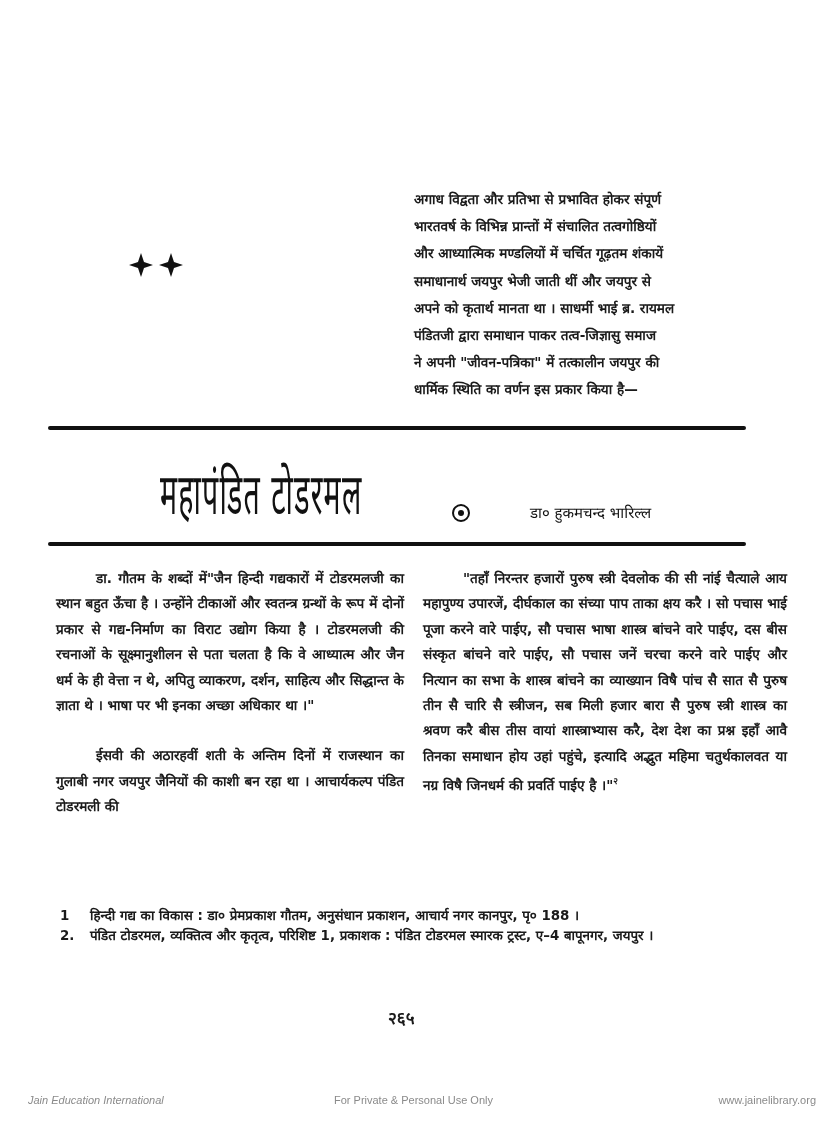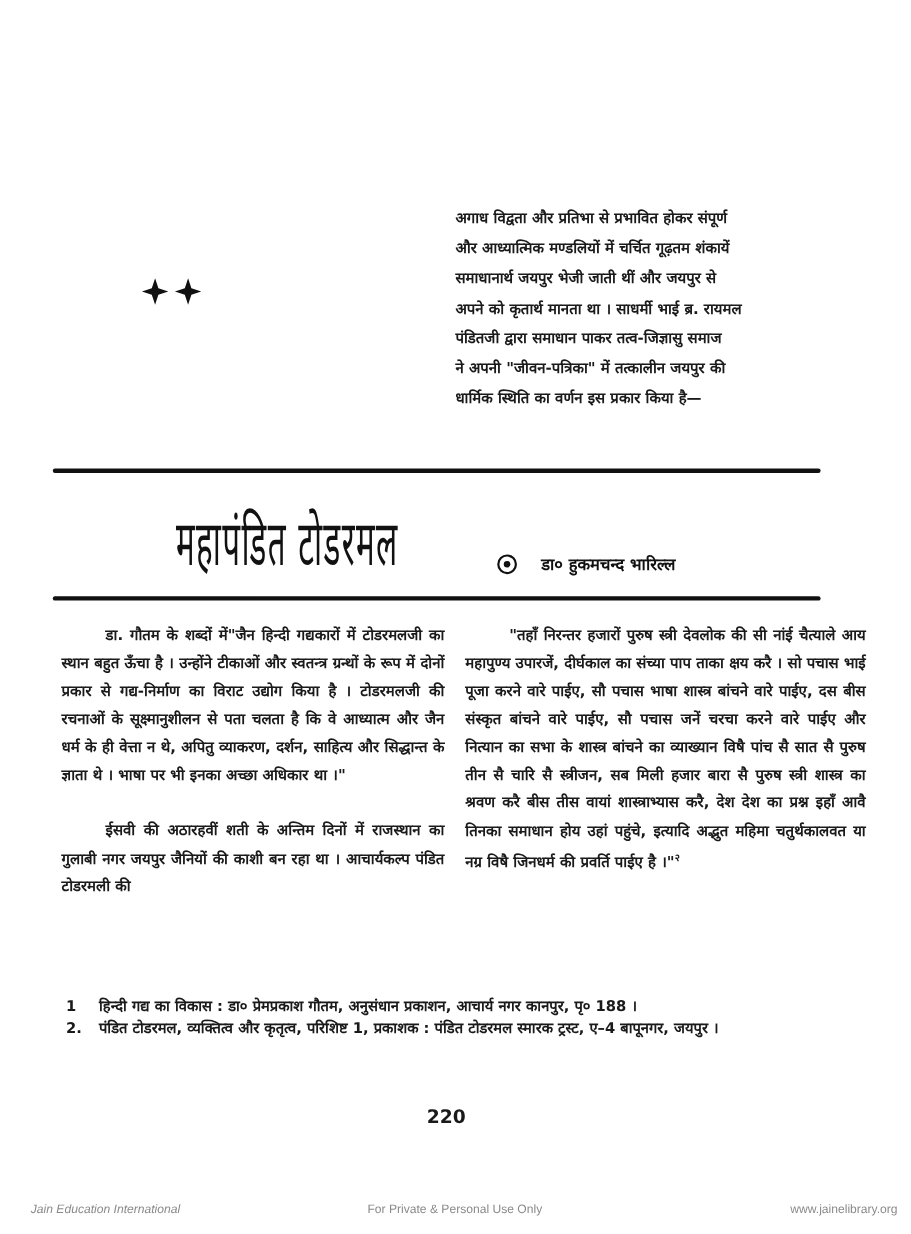--- a/index.html
+++ b/index.html
@@ -24,21 +24,21 @@
     .rule.bottom { top: 542px; }
 
     .title-block { position: absolute; left: 160px; top: 452px; height: 70px; display: flex; align-items: flex-end; gap: 22px; }
     .main-title {
       font-family: "DejaVu Serif", serif; font-size: 46px; font-weight: normal;
       letter-spacing: 2px; transform: scaleX(0.62) scaleY(1.25); transform-origin: left center;
       display: inline-block; width: 160px; white-space: nowrap; color: #111;
     }
     .title-sep { width: 14px; height: 14px; border: 2px solid #111; border-radius: 50%; position: relative; margin-left: 110px; }
     .title-sep::after { content: ""; position: absolute; left: 4px; top: 4px; width: 6px; height: 6px; border-radius: 50%; background: #111; }
-    .author { font-size: 15px; font-weight: bold; color: #111; }
+    .author { font-size: 15px; font-weight: normal; color: #111; margin-left: 38px; }
 
     .col {
       position: absolute; top: 566px; width: 348px;
       font-size: 13.6px; line-height: 25.4px; text-align: justify; font-weight: bold;
     }
     .col.left { left: 56px; }
     .col.right { left: 423px; width: 364px; }
     .col p { margin: 0; text-indent: 40px; }
     .col p + p { margin-top: 25px; }
     .sup { font-size: 9px; vertical-align: super; }
@@ -65,20 +65,21 @@
     <svg viewBox="0 0 26 26">
         <path d="M13 1 L16 10 L25 13 L16 16 L13 25 L10 16 L1 13 L10 10 Z" fill="#111"></path>
       </svg>
     <svg viewBox="0 0 26 26">
         <path d="M13 1 L16 10 L25 13 L16 16 L13 25 L10 16 L1 13 L10 10 Z" fill="#111"></path>
       </svg>
   </div>
 
   <div class="intro">
     <p>अगाध विद्वता और प्रतिभा से प्रभावित होकर संपूर्ण</p>
+    <p>भारतवर्ष के विभिन्न प्रान्तों में संचालित तत्वगोष्ठियों</p>
     <p>और आध्यात्मिक मण्डलियों में चर्चित गूढ़तम शंकायें</p>
     <p>समाधानार्थ जयपुर भेजी जाती थीं और जयपुर से</p>
     <p>अपने को कृतार्थ मानता था । साधर्मी भाई ब्र. रायमल</p>
     <p>पंडितजी द्वारा समाधान पाकर तत्व-जिज्ञासु समाज</p>
     <p>ने अपनी "जीवन-पत्रिका" में तत्कालीन जयपुर की</p>
     <p>धार्मिक स्थिति का वर्णन इस प्रकार किया है—</p>
   </div>
 
   <div class="rule top"></div>
 
@@ -103,20 +104,20 @@
     <div class="fn">
       <span class="fn-num">1</span>
       <span class="fn-text">हिन्दी गद्य का विकास : डा० प्रेमप्रकाश गौतम, अनुसंधान प्रकाशन, आचार्य नगर कानपुर, पृ० 188 ।</span>
     </div>
     <div class="fn">
       <span class="fn-num">2.</span>
       <span class="fn-text">पंडित टोडरमल, व्यक्तित्व और कृतृत्व, परिशिष्ट 1, प्रकाशक : पंडित टोडरमल स्मारक ट्रस्ट, ए–4 बापूनगर, जयपुर ।</span>
     </div>
   </div>
 
-  <div class="page-num">220</div>
+  <div class="page-num">२६५</div>
 
   <div class="footer">
     <span class="f-left">Jain Education International</span>
     <span class="f-center">For Private &amp; Personal Use Only</span>
     <span class="f-right">www.jainelibrary.org</span>
   </div>
 </div>
 
 </body></html>

